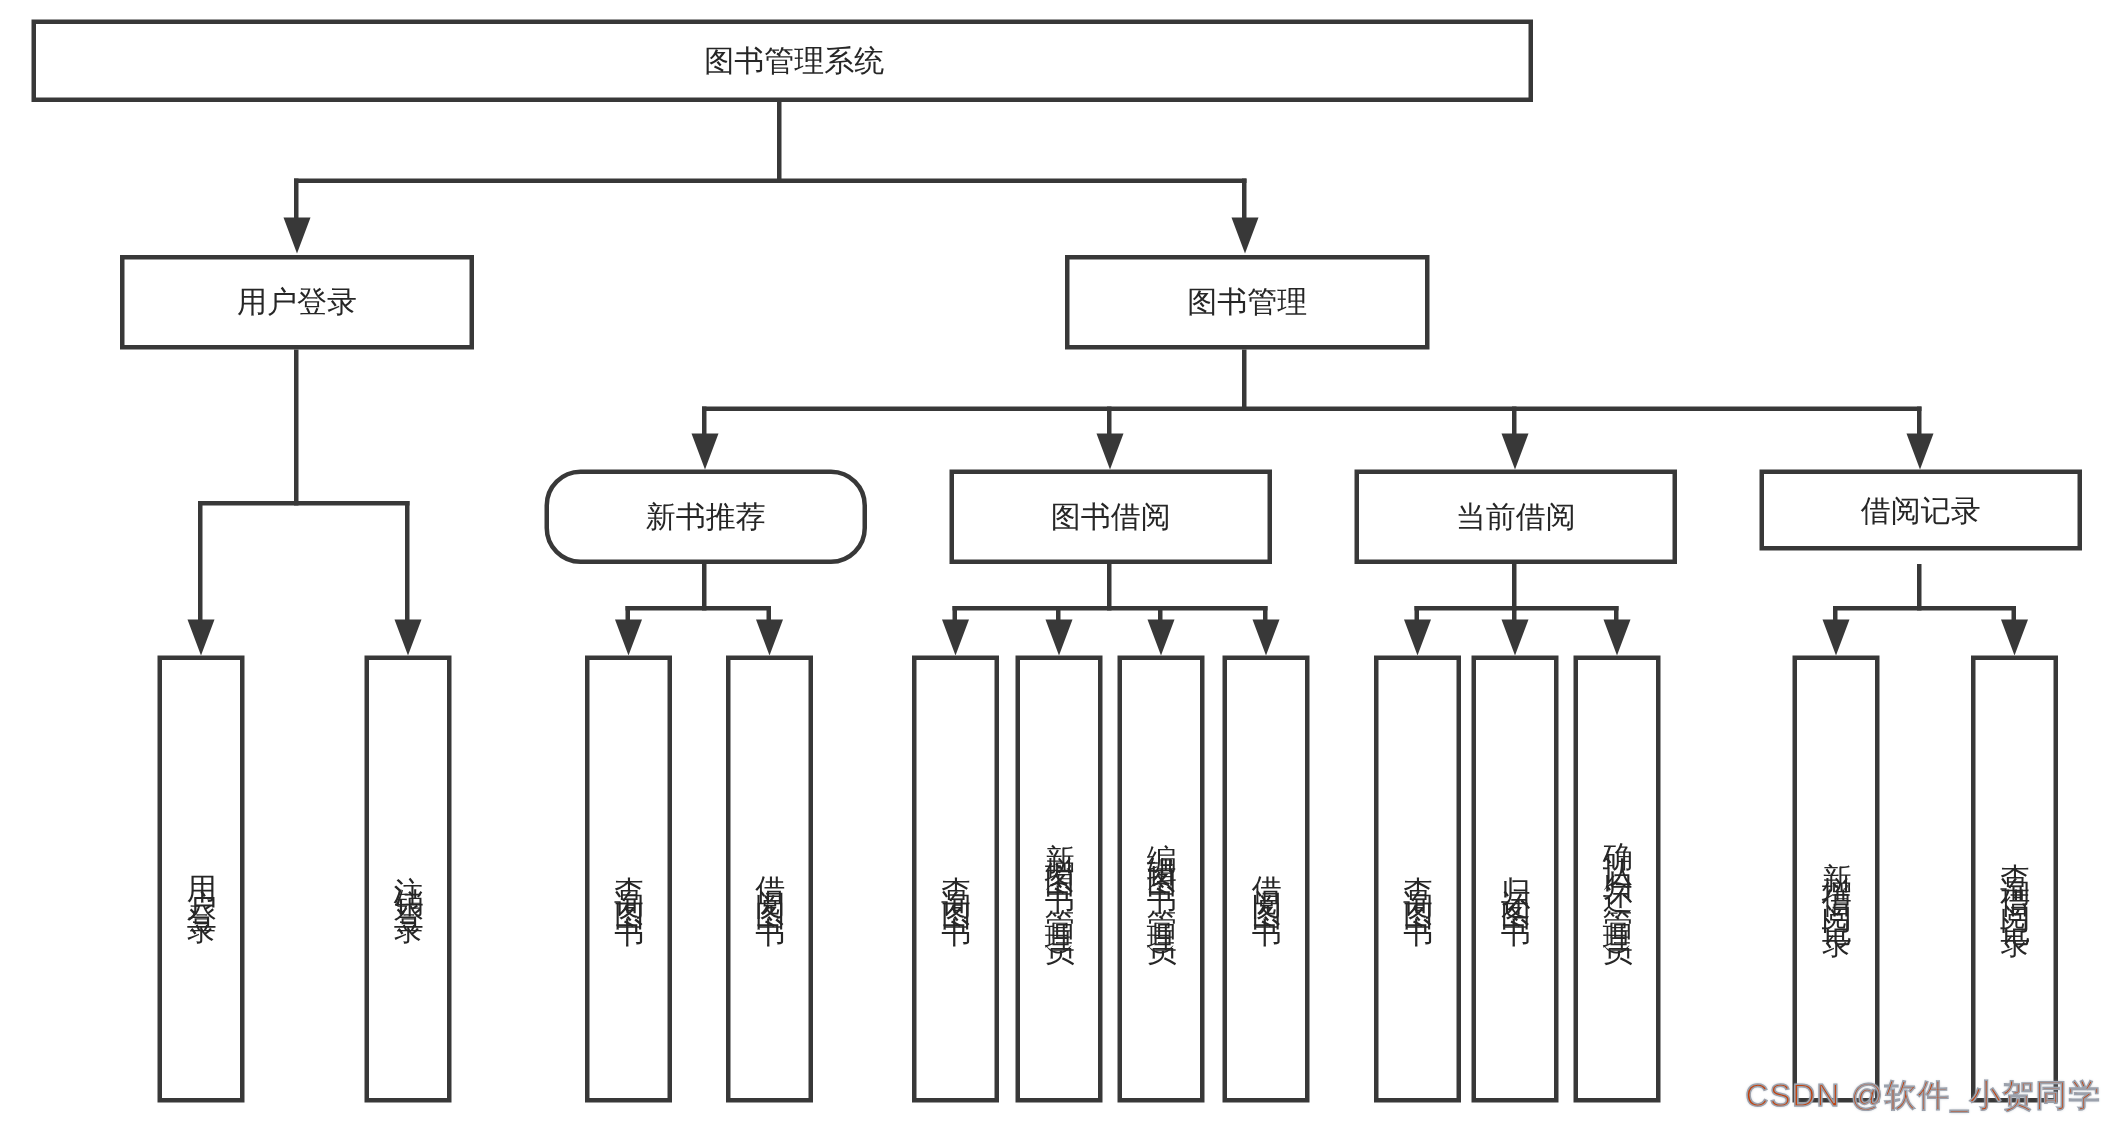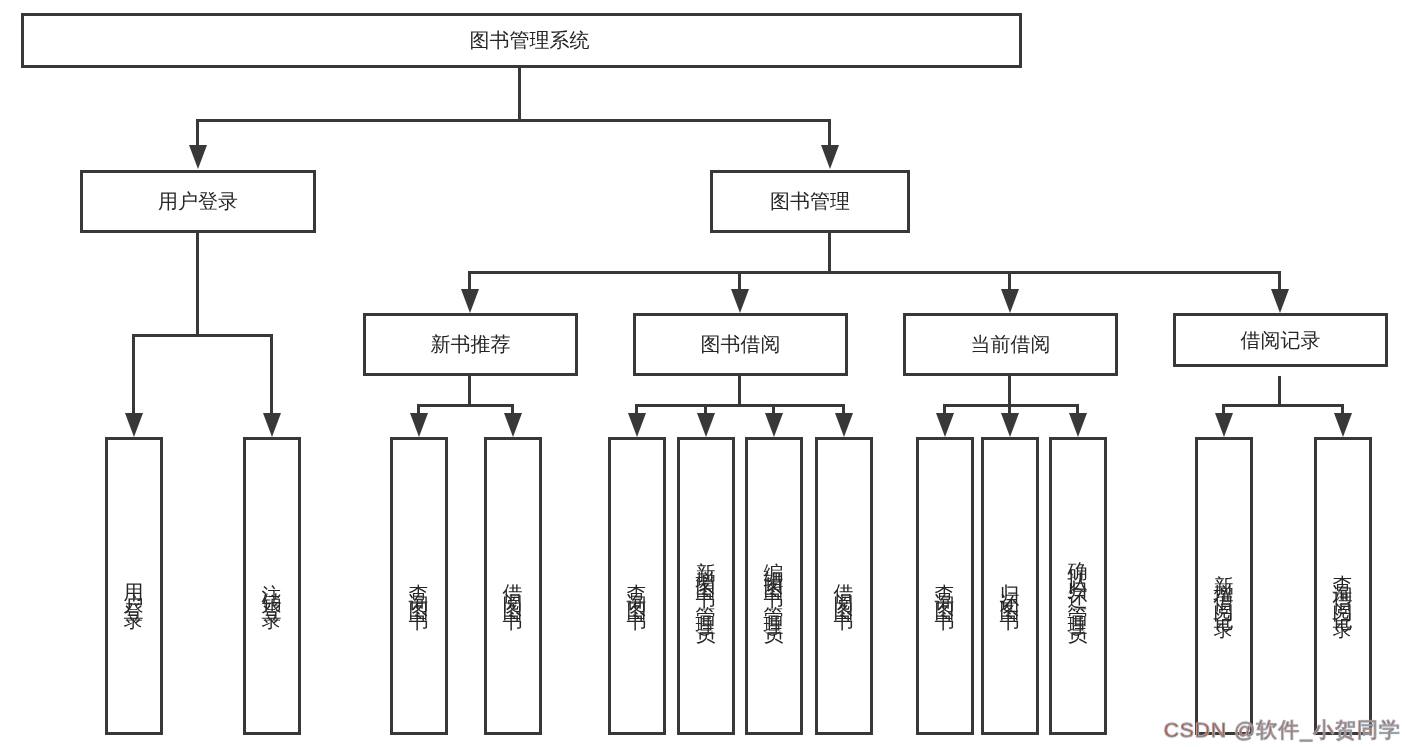--- a/index.html
+++ b/index.html
@@ -64,21 +64,21 @@
   <div class="box" style="left:21px; top:13px; width:1001px; height:55px;padding-left:16px;">图书管理系统</div>
 
   <div class="vl" style="left:518px; top:68px; height:54px;"></div>
   <div class="hl" style="left:196px; top:119px; width:635px;"></div>
   <div class="vl" style="left:196px; top:119px; height:28px;"></div>
   <div class="ah" style="left:189px; top:145px;"></div>
   <div class="vl" style="left:828px; top:119px; height:28px;"></div>
   <div class="ah" style="left:821px; top:145px;"></div>
 
   <div class="box" style="left:80px; top:170px; width:236px; height:63px;">用户登录</div>
-  <div class="box" style="left:710px; top:170px; width:200px; height:63px;">图书管理</div>
+  <div class="box" style="left:710px; top:170px; width:243px; height:63px;">图书管理</div>
 
   <div class="vl" style="left:196px; top:233px; height:104px;"></div>
   <div class="hl" style="left:132px; top:334px; width:141px;"></div>
   <div class="vl" style="left:132px; top:334px; height:81px;"></div>
   <div class="ah" style="left:125px; top:413px;"></div>
   <div class="vl" style="left:270px; top:334px; height:81px;"></div>
   <div class="ah" style="left:263px; top:413px;"></div>
 
   <div class="box vtext" style="left:105px; top:437px; width:58px; height:298px;">用户登录</div>
   <div class="box vtext" style="left:243px; top:437px; width:58px; height:298px;">注销登录</div>
@@ -87,21 +87,21 @@
   <div class="hl" style="left:468px; top:271px; width:813px;"></div>
   <div class="vl" style="left:468px; top:271px; height:22px;"></div>
   <div class="ah" style="left:461px; top:289px;"></div>
   <div class="vl" style="left:738px; top:271px; height:22px;"></div>
   <div class="ah" style="left:731px; top:289px;"></div>
   <div class="vl" style="left:1008px; top:271px; height:22px;"></div>
   <div class="ah" style="left:1001px; top:289px;"></div>
   <div class="vl" style="left:1278px; top:271px; height:22px;"></div>
   <div class="ah" style="left:1271px; top:289px;"></div>
 
-  <div class="box" style="left:363px; top:313px; width:215px; height:63px;">新书推荐</div>
+  <div class="box" style="left:363px; top:313px; width:215px; height:63px;border-radius:24px;">新书推荐</div>
   <div class="box" style="left:633px; top:313px; width:215px; height:63px;">图书借阅</div>
   <div class="box" style="left:903px; top:313px; width:215px; height:63px;">当前借阅</div>
   <div class="box" style="left:1173px; top:313px; width:215px; height:54px;">借阅记录</div>
 
   <div class="vl" style="left:468px; top:376px; height:31px;"></div>
   <div class="hl" style="left:417px; top:404px; width:97px;"></div>
   <div class="vl" style="left:417px; top:404px; height:12px;"></div>
   <div class="ah" style="left:410px; top:413px;"></div>
   <div class="vl" style="left:511px; top:404px; height:12px;"></div>
   <div class="ah" style="left:504px; top:413px;"></div>

